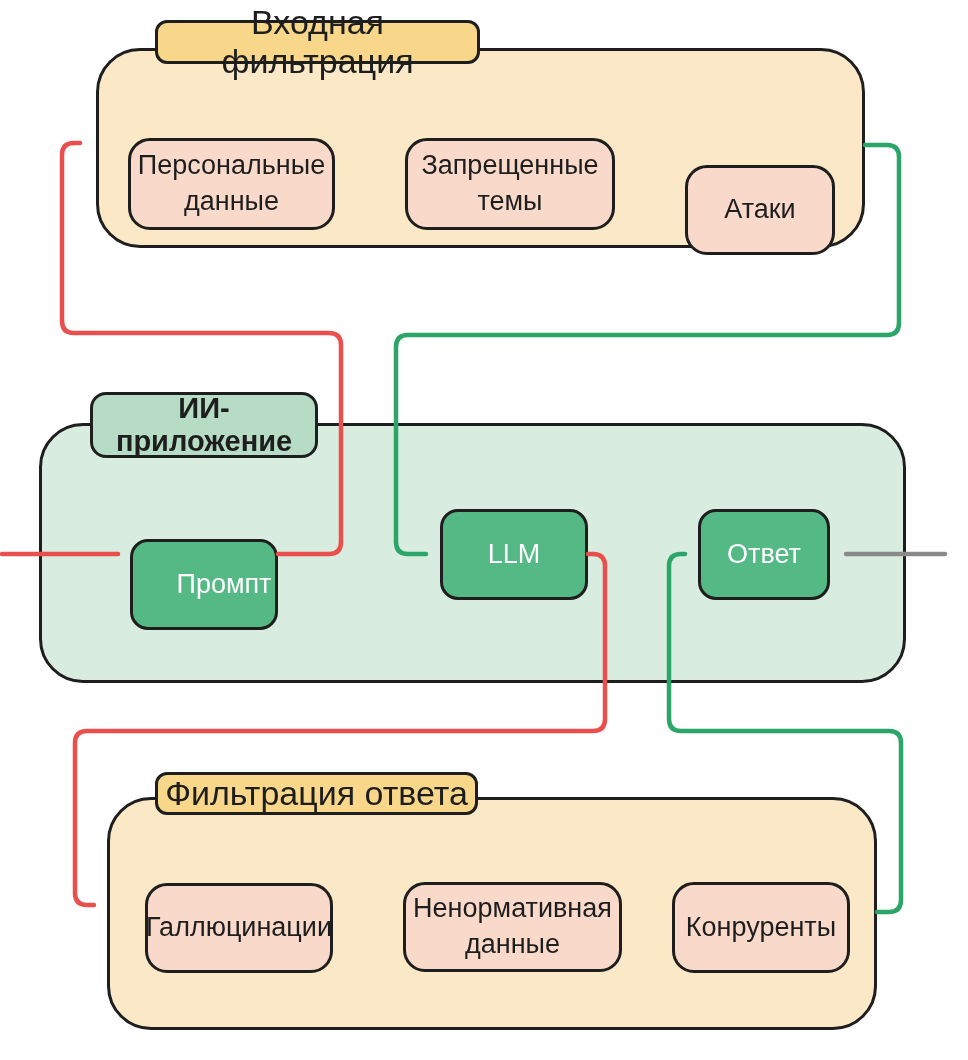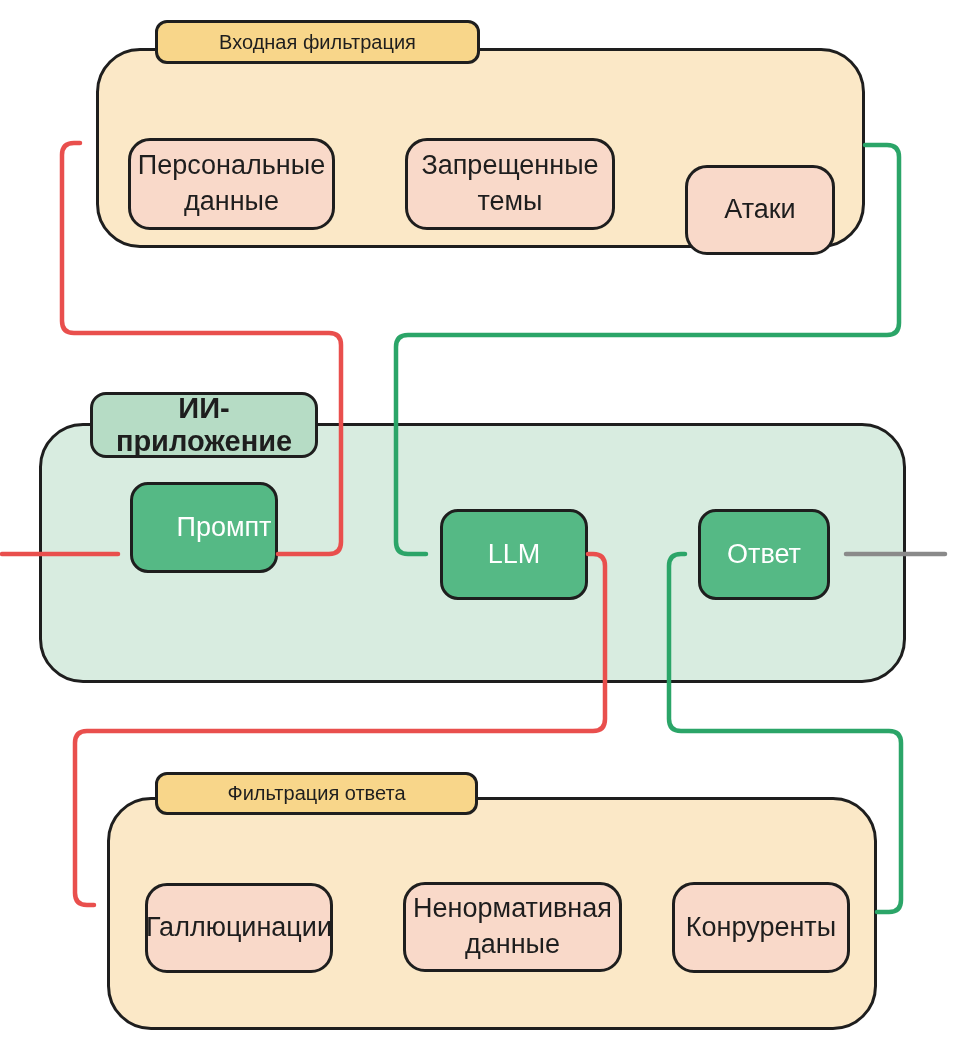--- a/index.html
+++ b/index.html
@@ -18,21 +18,21 @@
     box-sizing:border-box;
   }
   .container.orange{background:var(--filter-container,#fbe8c7);}
   .container.green{background:var(--app-container,#d8ece0);}
   .group-label{
     position:absolute;
     display:flex;align-items:center;justify-content:center;
     border:3px solid var(--border,#1e1e1e);
     border-radius:12px;
     box-sizing:border-box;
-    font-size:20px;
+    font-size:34px;
     text-align:center;
     z-index:3;
   }
   .group-label.yellow{background:var(--filter-label,#f8d68a);}
   .group-label.greenlbl{background:var(--app-label,#b6dcc5);border-radius:16px;font-size:29px;}
   .node{
     position:absolute;
     display:flex;align-items:center;justify-content:center;
     border:3px solid var(--border,#1e1e1e);
     box-sizing:border-box;
@@ -65,21 +65,21 @@
 <div class="canvas">
 
   <div class="container orange" style="left:96px;top:48px;width:769px;height:200px;"></div>
   <div class="group-label yellow" style="left:155px;top:20px;width:325px;height:44px;">Входная фильтрация</div>
   <div class="node pink" style="left:405px;top:138px;width:210px;height:92px;">Запрещенные темы</div>
   <div class="node pink" style="left:128px;top:138px;width:207px;height:92px;">Персональные данные</div>
   <div class="node pink" style="left:685px;top:136px;width:150px;height:90px;margin-top:29px;">Атаки</div>
 
   <div class="container green" style="left:39px;top:423px;width:867px;height:260px;"></div>
   <div class="group-label greenlbl" style="left:90px;top:392px;width:228px;height:66px;font-weight:bold;">ИИ-приложение</div>
-  <div class="node darkgreen" style="left:130px;top:482px;width:148px;height:91px;padding-left:40px;">Промпт</div>
+  <div class="node darkgreen" style="left:130px;top:539px;width:148px;height:91px;padding-left:40px;">Промпт</div>
   <div class="node darkgreen" style="left:440px;top:509px;width:148px;height:91px;">LLM</div>
   <div class="node darkgreen" style="left:698px;top:509px;width:132px;height:91px;">Ответ</div>
 
   <div class="container orange" style="left:107px;top:797px;width:770px;height:233px;"></div>
   <div class="group-label yellow" style="left:155px;top:772px;width:323px;height:43px;">Фильтрация ответа</div>
   <div class="node pink" style="left:145px;top:883px;width:188px;height:90px;">Галлюцинации</div>
   <div class="node pink" style="left:403px;top:882px;width:219px;height:90px;">Ненормативная данные</div>
   <div class="node pink" style="left:672px;top:882px;width:178px;height:91px;">Конруренты</div>
 
   <svg class="wires" viewBox="0 0 968 1060">

